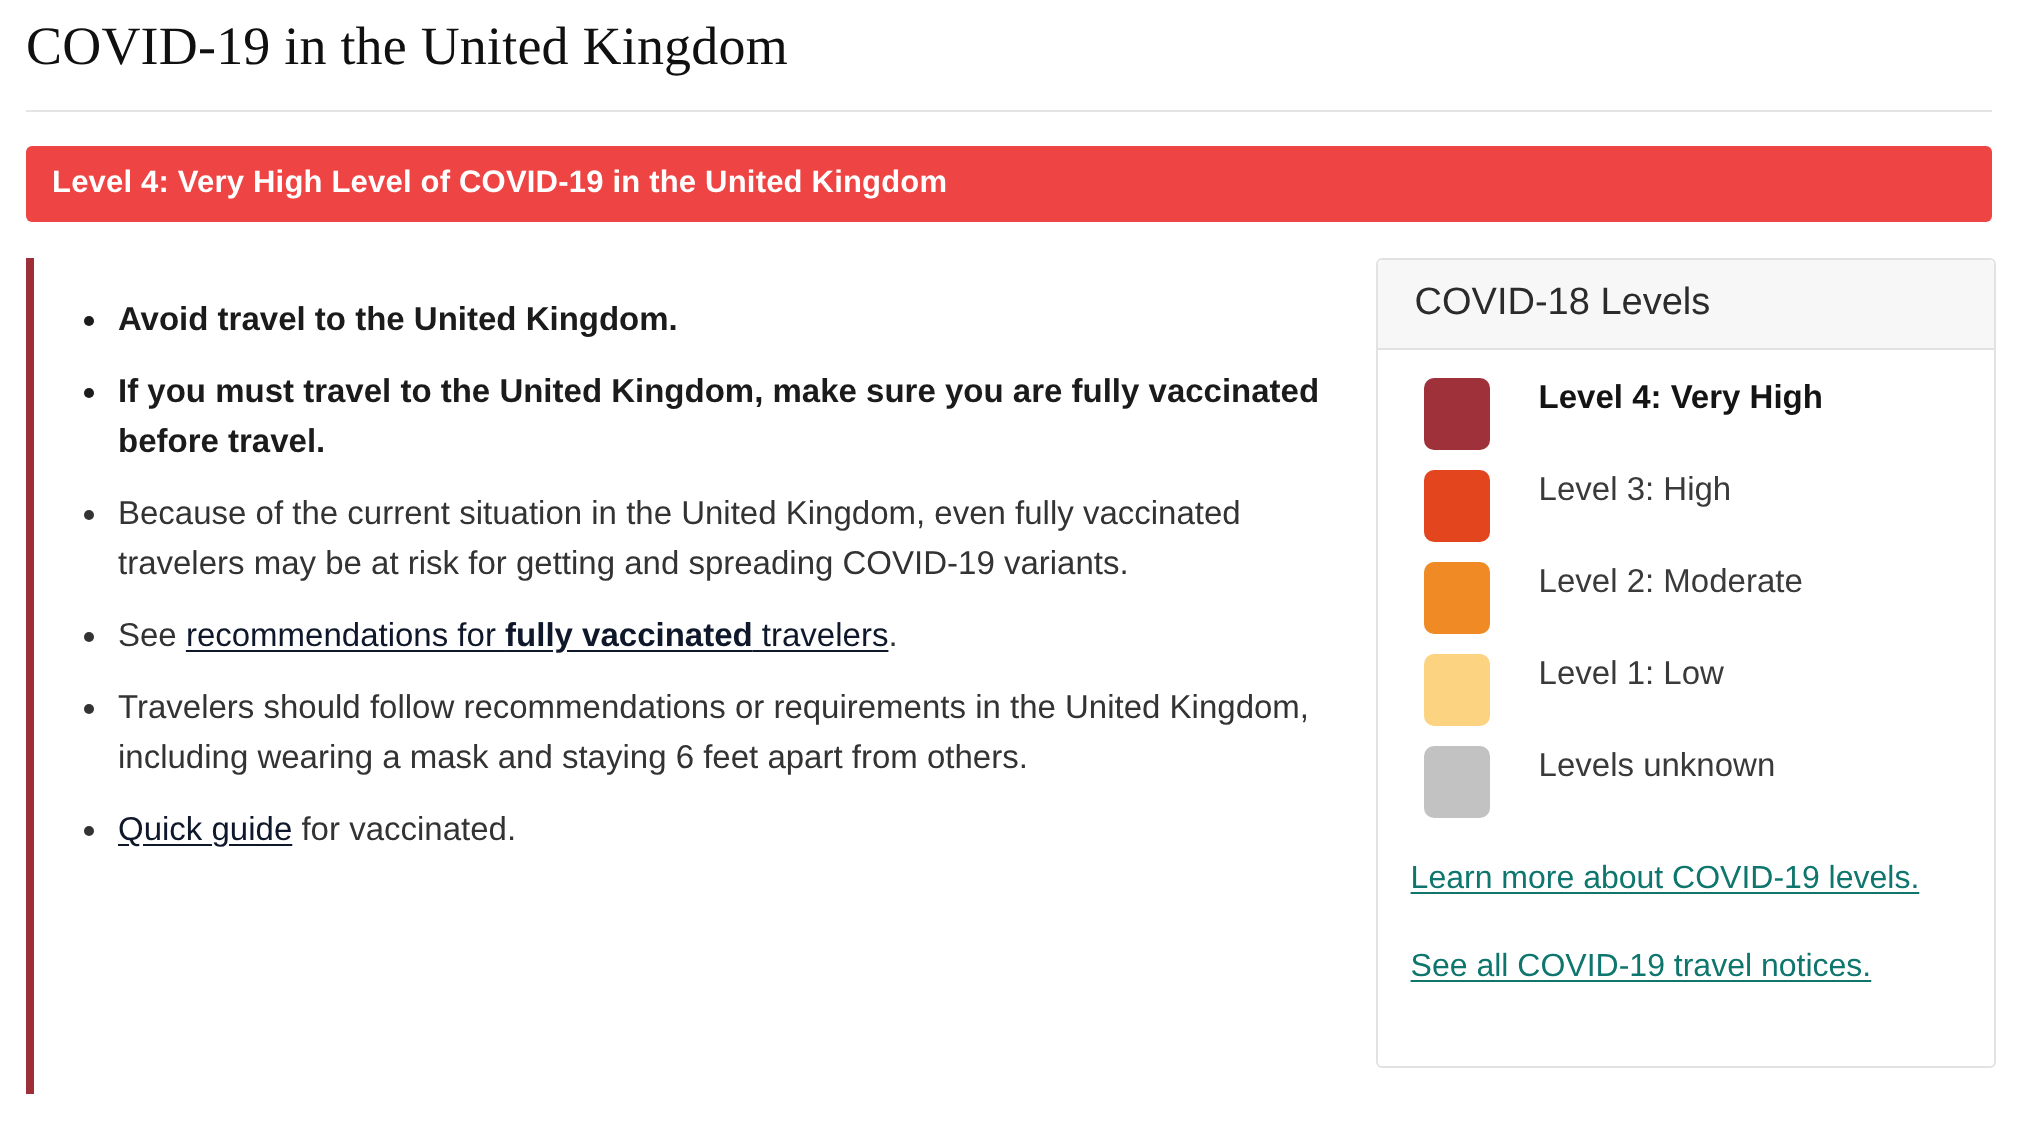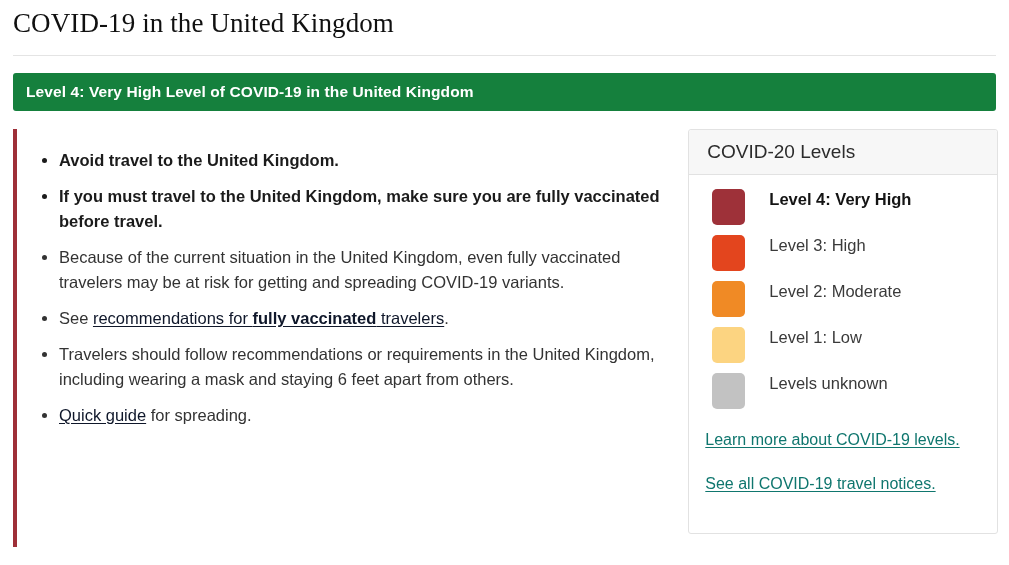--- a/index.html
+++ b/index.html
@@ -40,21 +40,21 @@
   .title-rule {
     margin: 14px 13px 0 13px;
     height: 1px;
     background: #e4e4e4;
   }
 
   
   .level-banner {
     margin: 17px 13px 0 13px;
     height: 38px;
-    background: #15803d;
+    background: #ef4444;
     border-radius: 3px;
     display: flex;
     align-items: center;
     padding: 0 13px;
   }
   .level-banner-text {
     color: #ffffff;
     font-size: 15.5px;
     font-weight: 600;
     letter-spacing: 0.1px;
@@ -194,27 +194,27 @@
 
   <div class="body-wrap">
 
     <div class="key-info">
       <ul class="key-list" id="key-list">
           <li class="strong"><span>Avoid travel to the United Kingdom.</span></li>
           <li class="strong"><span>If you must travel to the United Kingdom, make sure you are fully vaccinated before travel.</span></li>
           <li><span>Because of the current situation in the United Kingdom, even fully vaccinated travelers may be at risk for getting and spreading COVID-19 variants.</span></li>
           <li><span>See </span><a class="link" href="#"><span>recommendations for </span><span class="b">fully vaccinated</span><span> travelers</span></a><span>.</span></li>
           <li><span>Travelers should follow recommendations or requirements in the United Kingdom, including wearing a mask and staying 6 feet apart from others.</span></li>
-          <li><a class="link" href="#"><span>Quick guide</span></a><span> for spreading.</span></li>
+          <li><a class="link" href="#"><span>Quick guide</span></a><span> for vaccinated.</span></li>
         </ul>
     </div>
 
     <div class="levels-panel">
       <div class="levels-panel-header">
-        <span class="levels-panel-title">COVID-20 Levels</span>
+        <span class="levels-panel-title">COVID-18 Levels</span>
       </div>
       <div class="levels-panel-body">
         <div id="legend-list">
             <div class="legend-row active">
               <span class="swatch" style="background: rgb(158, 49, 57);"></span>
               <span class="legend-label">Level 4: Very High</span>
             </div>
             <div class="legend-row">
               <span class="swatch" style="background: rgb(227, 69, 30);"></span>
               <span class="legend-label">Level 3: High</span>

